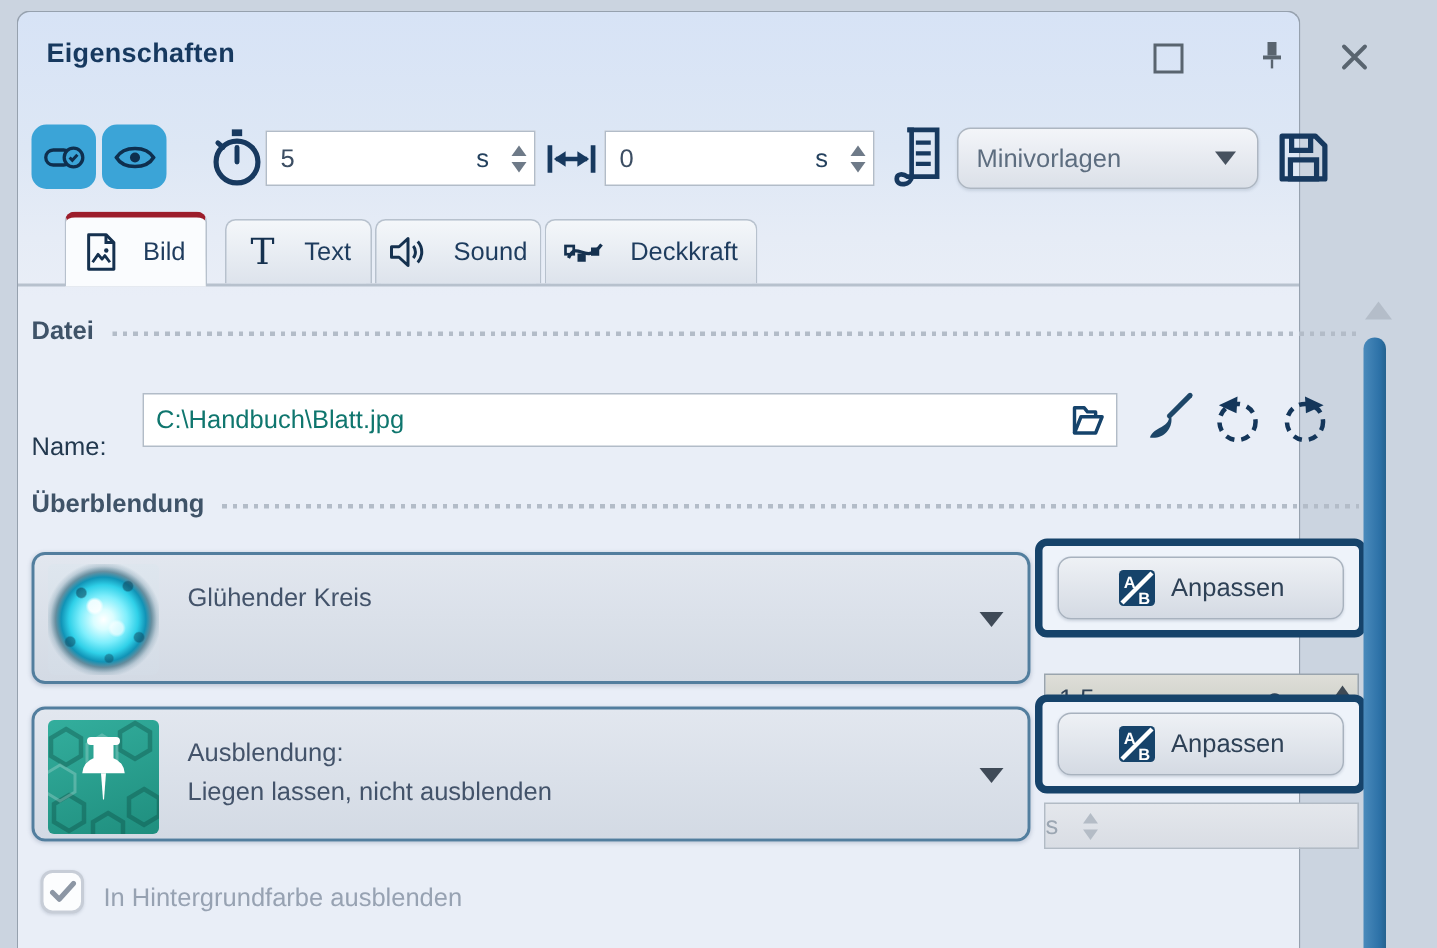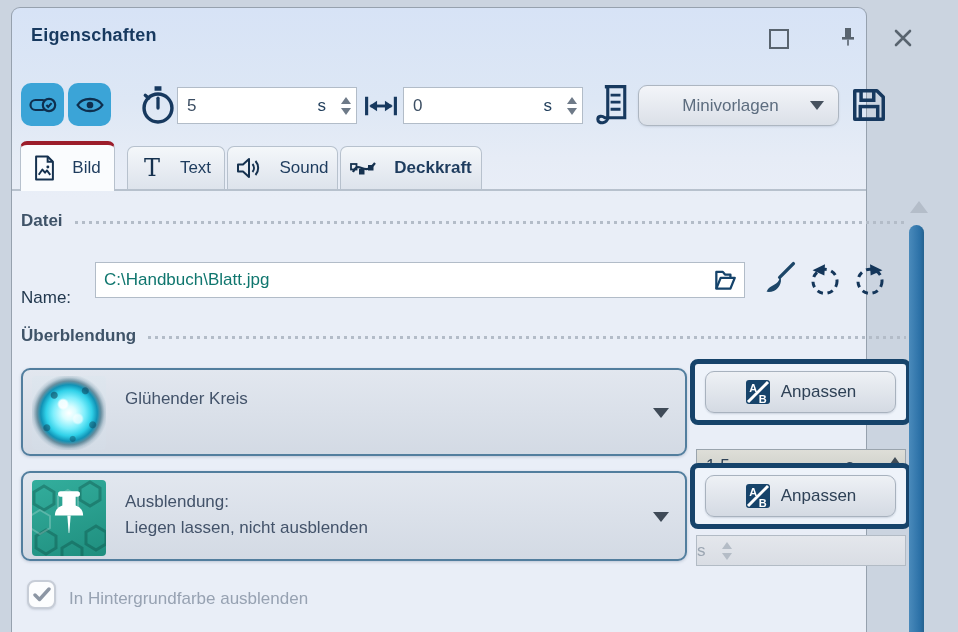--- a/index.html
+++ b/index.html
@@ -25,25 +25,25 @@
   .numfield .val{flex:1;margin-left:9px;font-size:17px;color:#3c4e63;}
   .numfield .unit{font-size:17px;color:#24415e;margin-right:15px;}
   .spin{display:flex;flex-direction:column;align-items:center;margin-right:5px;gap:4px;}
   .sp-up{width:0;height:0;border-left:5px solid transparent;border-right:5px solid transparent;border-bottom:7px solid #6e7a88;}
   .sp-down{width:0;height:0;border-left:5px solid transparent;border-right:5px solid transparent;border-top:7px solid #6e7a88;}
   .dropdown{
     box-sizing:border-box;width:201px;height:41px;border-radius:9px;
     border:1px solid #adb6c1;background:linear-gradient(180deg,#f3f5f9,#dbe0e8);
     display:flex;align-items:center;box-shadow:0 1px 2px rgba(60,80,110,.15);
   }
-  .dropdown .lbl{margin-left:12px;font-size:17px;color:#5d6d7f;flex:1;text-align:center;}
+  .dropdown .lbl{margin-left:12px;font-size:17px;color:#5d6d7f;flex:1;}
   .tri-down{width:0;height:0;border-left:7px solid transparent;border-right:7px solid transparent;border-top:9px solid #47525f;margin-right:14px;}
   
   .tabline{left:0;right:0;top:181px;height:2px;background:#b7c1cd;z-index:1;}
-  .tab{box-sizing:border-box;display:flex;align-items:center;justify-content:center;gap:17px;font-size:17px;color:#1e3c5e;z-index:2;border:1px solid #b7c1cd;border-bottom:none;border-radius:7px 7px 0 0;background:linear-gradient(180deg,#f4f7fa,#dde3ec);top:138px;height:43px;}
+  .tab{box-sizing:border-box;display:flex;align-items:center;justify-content:center;gap:17px;font-size:17px;color:#1e3c5e;z-index:2;border:1px solid #b7c1cd;border-bottom:none;border-radius:7px 7px 0 0;background:linear-gradient(180deg,#f4f7fa,#dde3ec);top:138px;height:43px;margin-left:23px;}
   .tab.active{top:133px;height:50px;background:#fafcfe;border-top:4px solid #9c1d2b;z-index:3;}
   
   .sec-head{display:flex;align-items:center;width:885px;}
   .sec-head .txt{font-size:17px;font-weight:bold;color:#3f5368;white-space:nowrap;}
   .sec-head .dots{flex:1;height:3px;margin-left:12px;margin-top:3px;background-image:repeating-linear-gradient(90deg,#b3bcc8 0 3px,transparent 3px 7px);}
   .lbl-txt{font-size:17px;color:#22384e;margin-top:19px;}
   .textfield{box-sizing:border-box;background:#fff;border:1px solid #b2bcc8;display:flex;align-items:center;position:relative;}
   .textfield .val{margin-left:8px;font-size:17px;color:#0f766e;flex:1;}
   
   .blend-row{
@@ -202,21 +202,21 @@
 
   <div class="abs tab" style="left:215px;width:111px;">
     <svg width="26" height="24" viewBox="0 0 26 24">
       <polygon points="2,8.5 7,8.5 13,3 13,21 7,15.5 2,15.5" fill="none" stroke="#15314f" stroke-width="2" stroke-linejoin="round"></polygon>
       <path d="M16.5,8 A6.2,6.2 0 0 1 16.5,16" fill="none" stroke="#15314f" stroke-width="2"></path>
       <path d="M19.5,5 A10.5,10.5 0 0 1 19.5,19" fill="none" stroke="#15314f" stroke-width="2"></path>
     </svg>
     <span>Sound</span>
   </div>
 
-  <div class="abs tab" style="left:328px;width:142px;font-weight:bold;">
+  <div class="abs tab" style="left:328px;width:142px;">
     <svg width="27" height="24" viewBox="0 0 27 24">
       <path d="M3,16 C9,3 14,22 25,7" fill="none" stroke="#15314f" stroke-width="2.2"></path>
       <rect x="1" y="8" width="5.5" height="5.5" fill="none" stroke="#15314f" stroke-width="1.8"></rect>
       <rect x="9" y="13" width="5.5" height="5.5" fill="#15314f"></rect>
       <rect x="18" y="9" width="5.5" height="5.5" fill="#15314f"></rect>
     </svg>
     <span>Deckkraft</span>
   </div>
 
   <div class="abs sec-head" style="left:9px;top:203px;">

